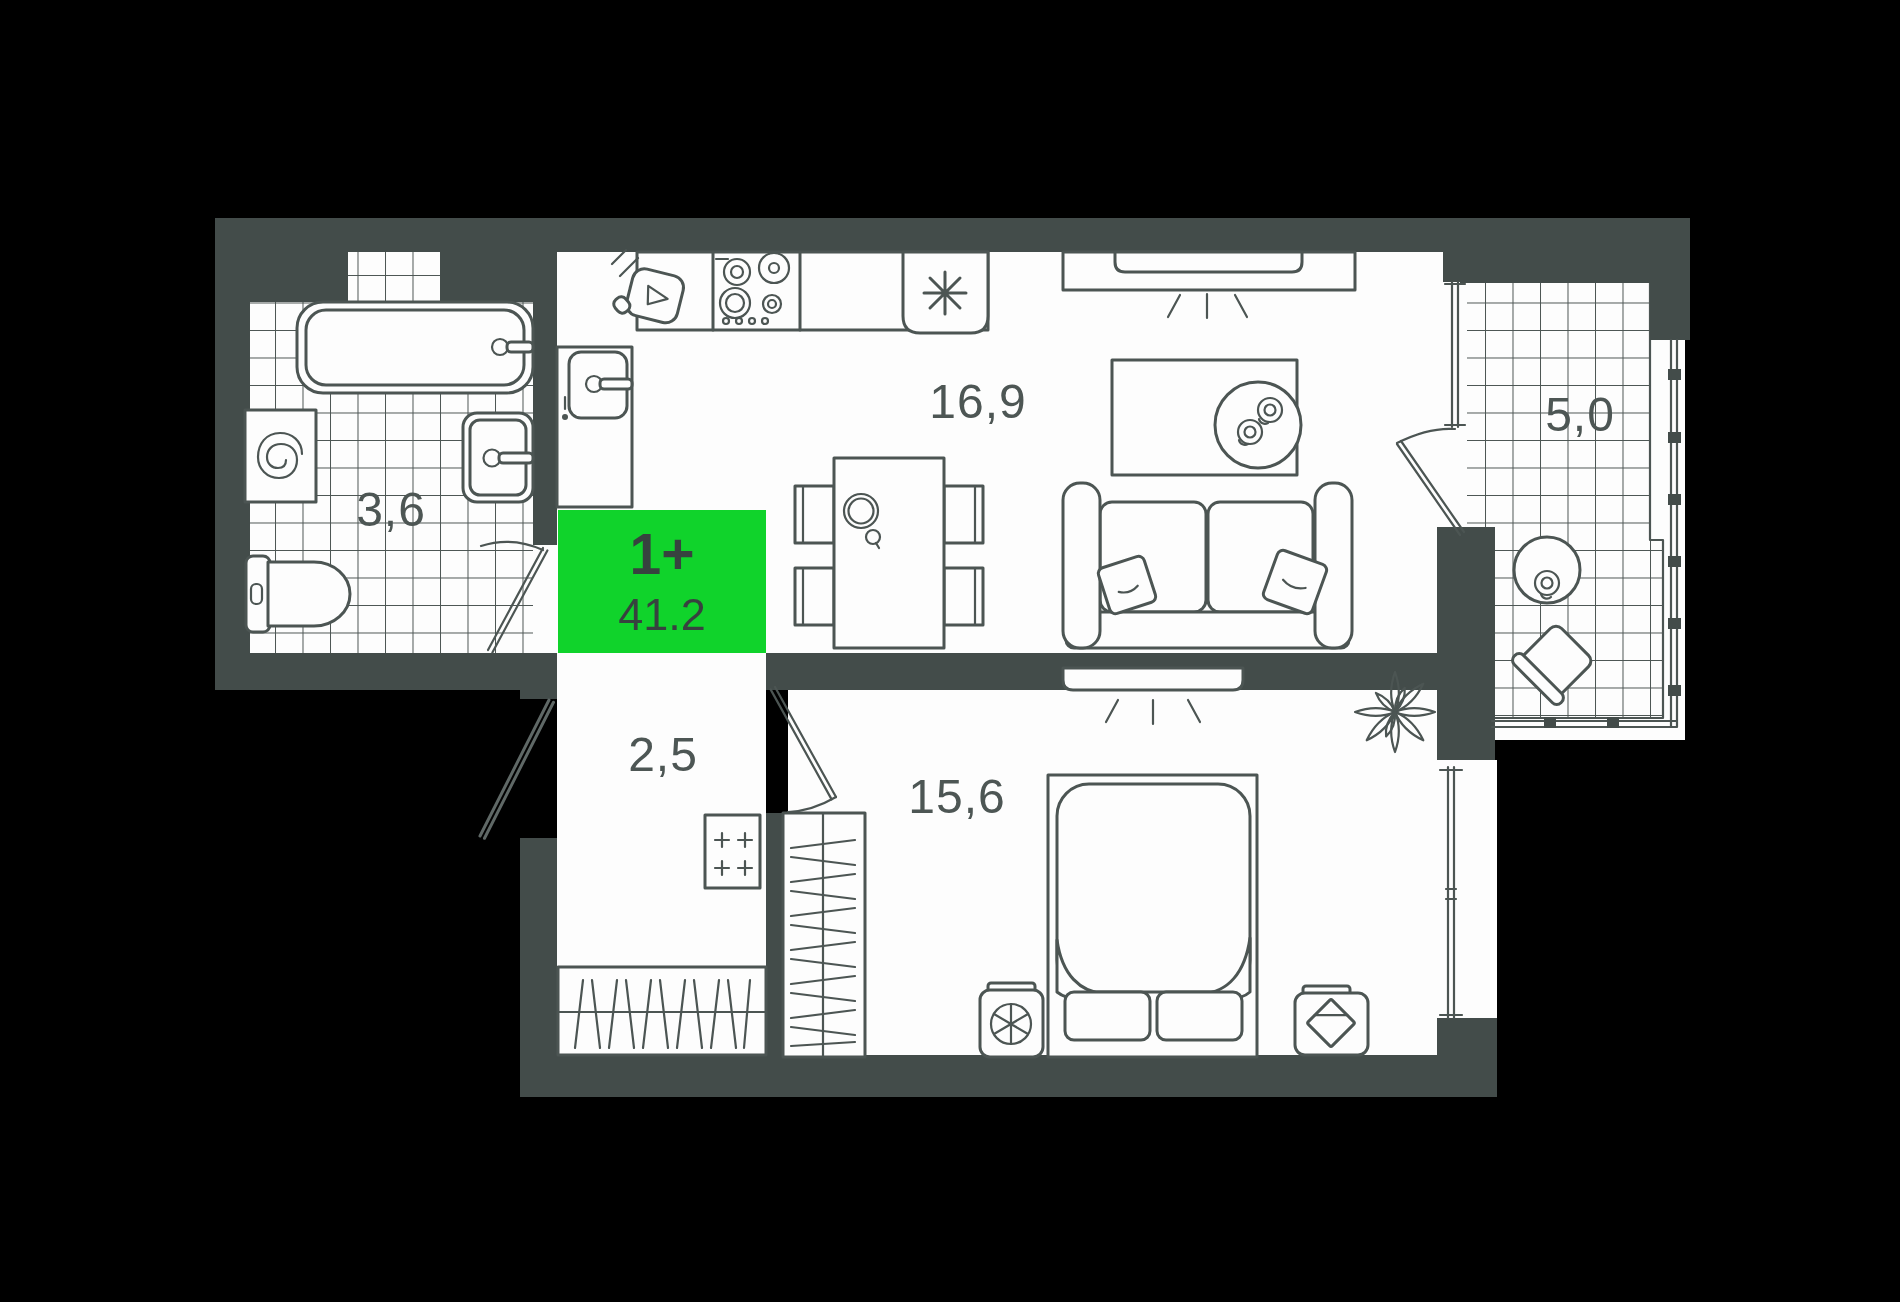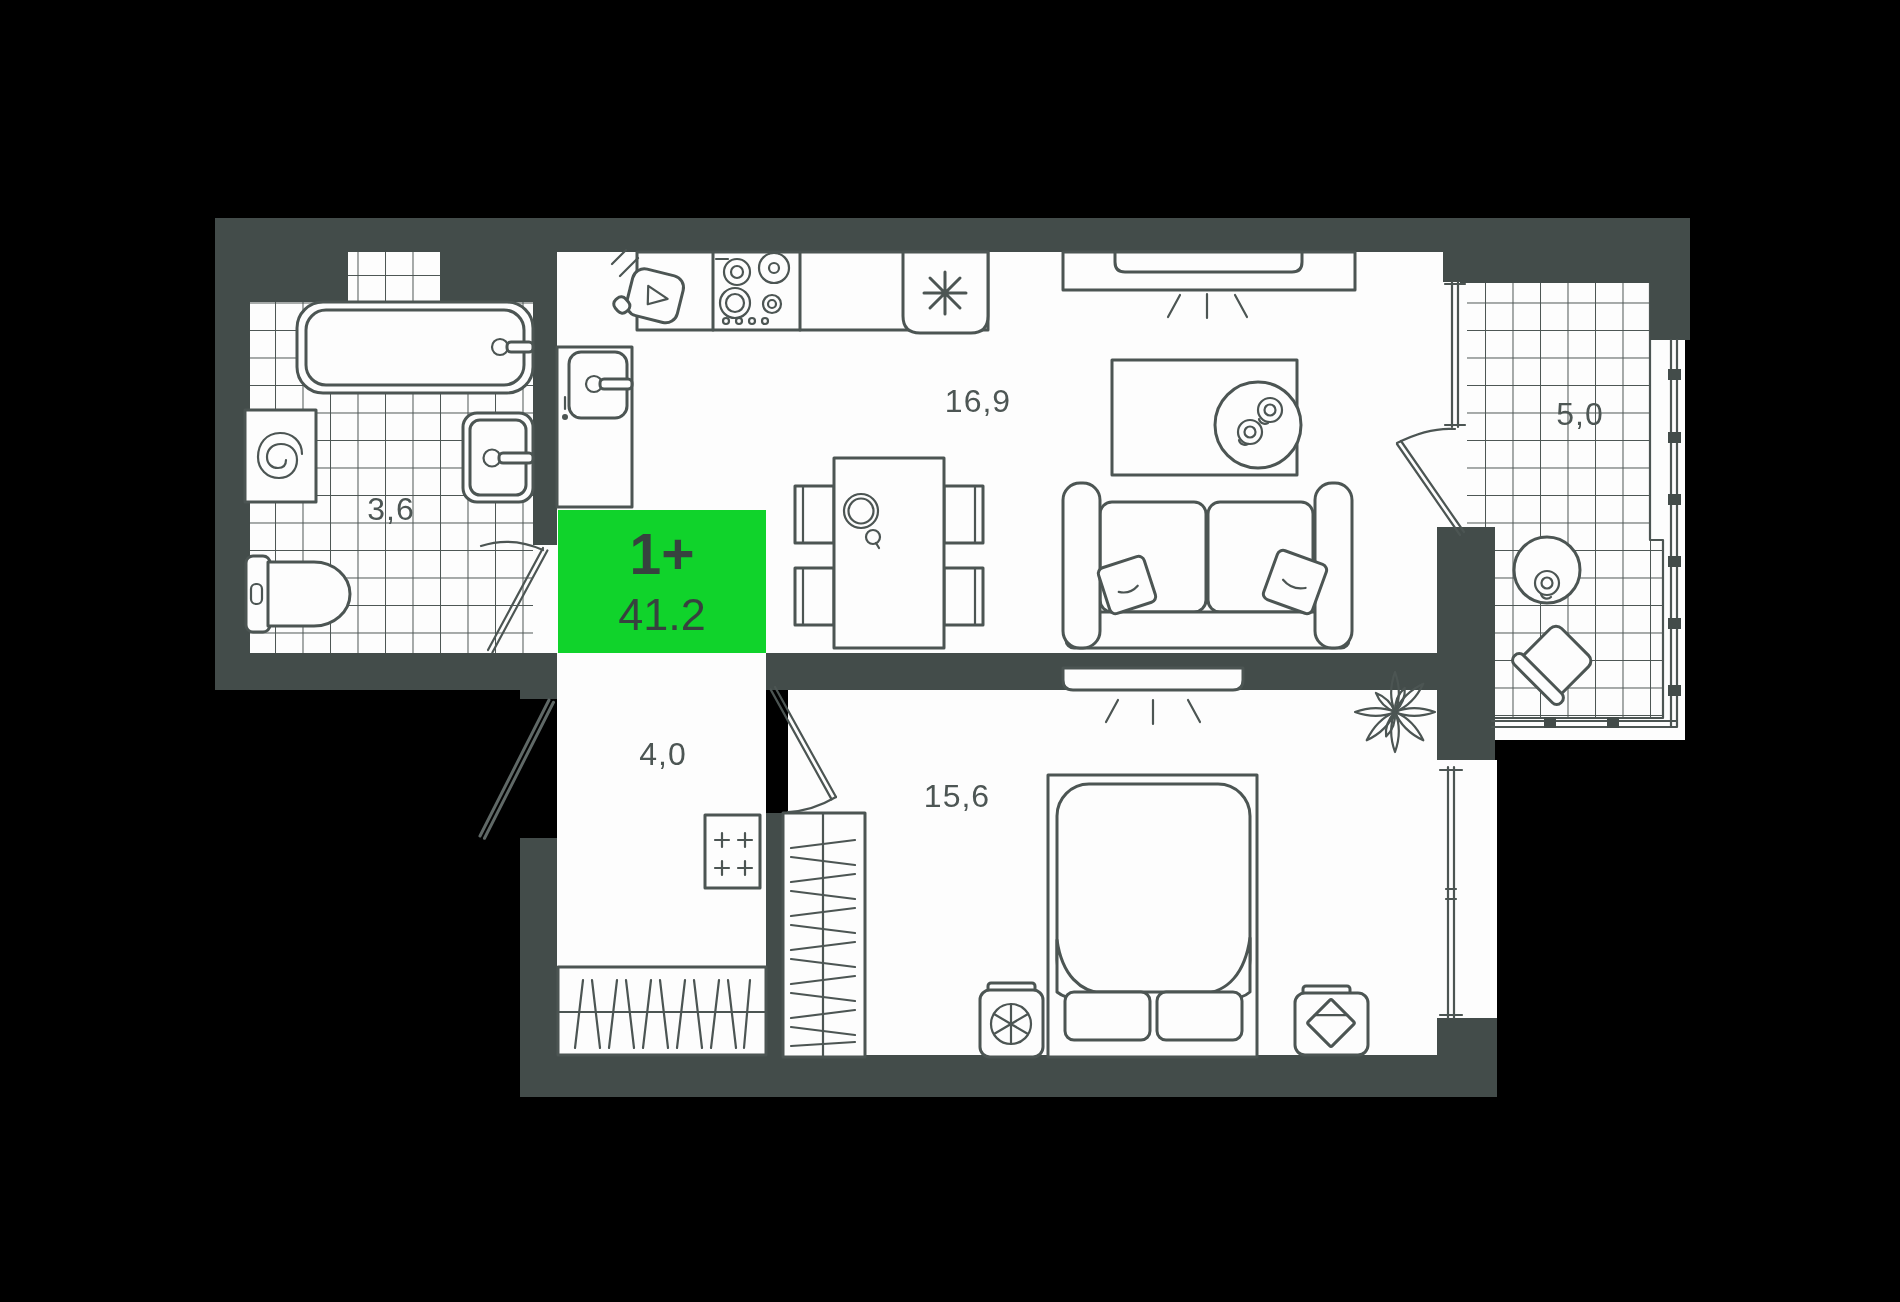--- a/index.html
+++ b/index.html
@@ -25,21 +25,21 @@
   .s{fill:none;stroke:var(--line);stroke-width:3;stroke-linecap:round;stroke-linejoin:round;}
   .s2{fill:none;stroke:var(--line);stroke-width:2.2;stroke-linecap:round;stroke-linejoin:round;}
   .dim{fill:none;stroke:var(--line-dim);stroke-width:3;stroke-linecap:round;}
   .post{fill:var(--wall);stroke:none;}
   .tl{stroke:var(--tile-line);stroke-width:2;fill:none;}
   .dot{fill:var(--line);stroke:none;}
 
   
   .room-label{
     position:absolute;transform:translate(-50%,-50%);
-    font-size:32px;font-weight:400;letter-spacing:1px;
+    font-size:48px;font-weight:400;letter-spacing:1px;
     color:var(--label-text);white-space:nowrap;
   }
   
   .badge{
     position:absolute;left:558px;top:510px;width:208px;height:143px;
     background:var(--accent-green);
     display:flex;flex-direction:column;align-items:center;justify-content:center;
     color:var(--badge-text);line-height:1.02;
   }
   .badge .type{font-size:57px;font-weight:700;}
@@ -320,20 +320,20 @@
       </g>
       <g>
         <path class="dim" d="M549,700 L480,836 M553.5,702.3 L484.5,838.3"></path>
       </g>
     </g>
   </svg>
 
   <div class="room-label" style="left:391px;top:509px;">3,6</div>
   <div class="room-label" style="left:978px;top:401px;">16,9</div>
   <div class="room-label" style="left:1580px;top:414px;">5,0</div>
-  <div class="room-label" style="left:663px;top:754px;">4,0</div>
+  <div class="room-label" style="left:663px;top:754px;">2,5</div>
   <div class="room-label" style="left:957px;top:796px;">15,6</div>
 
   <div class="badge">
     <div class="type">1+</div>
     <div class="area">41.2</div>
   </div>
 </div>
 
 </body></html>

